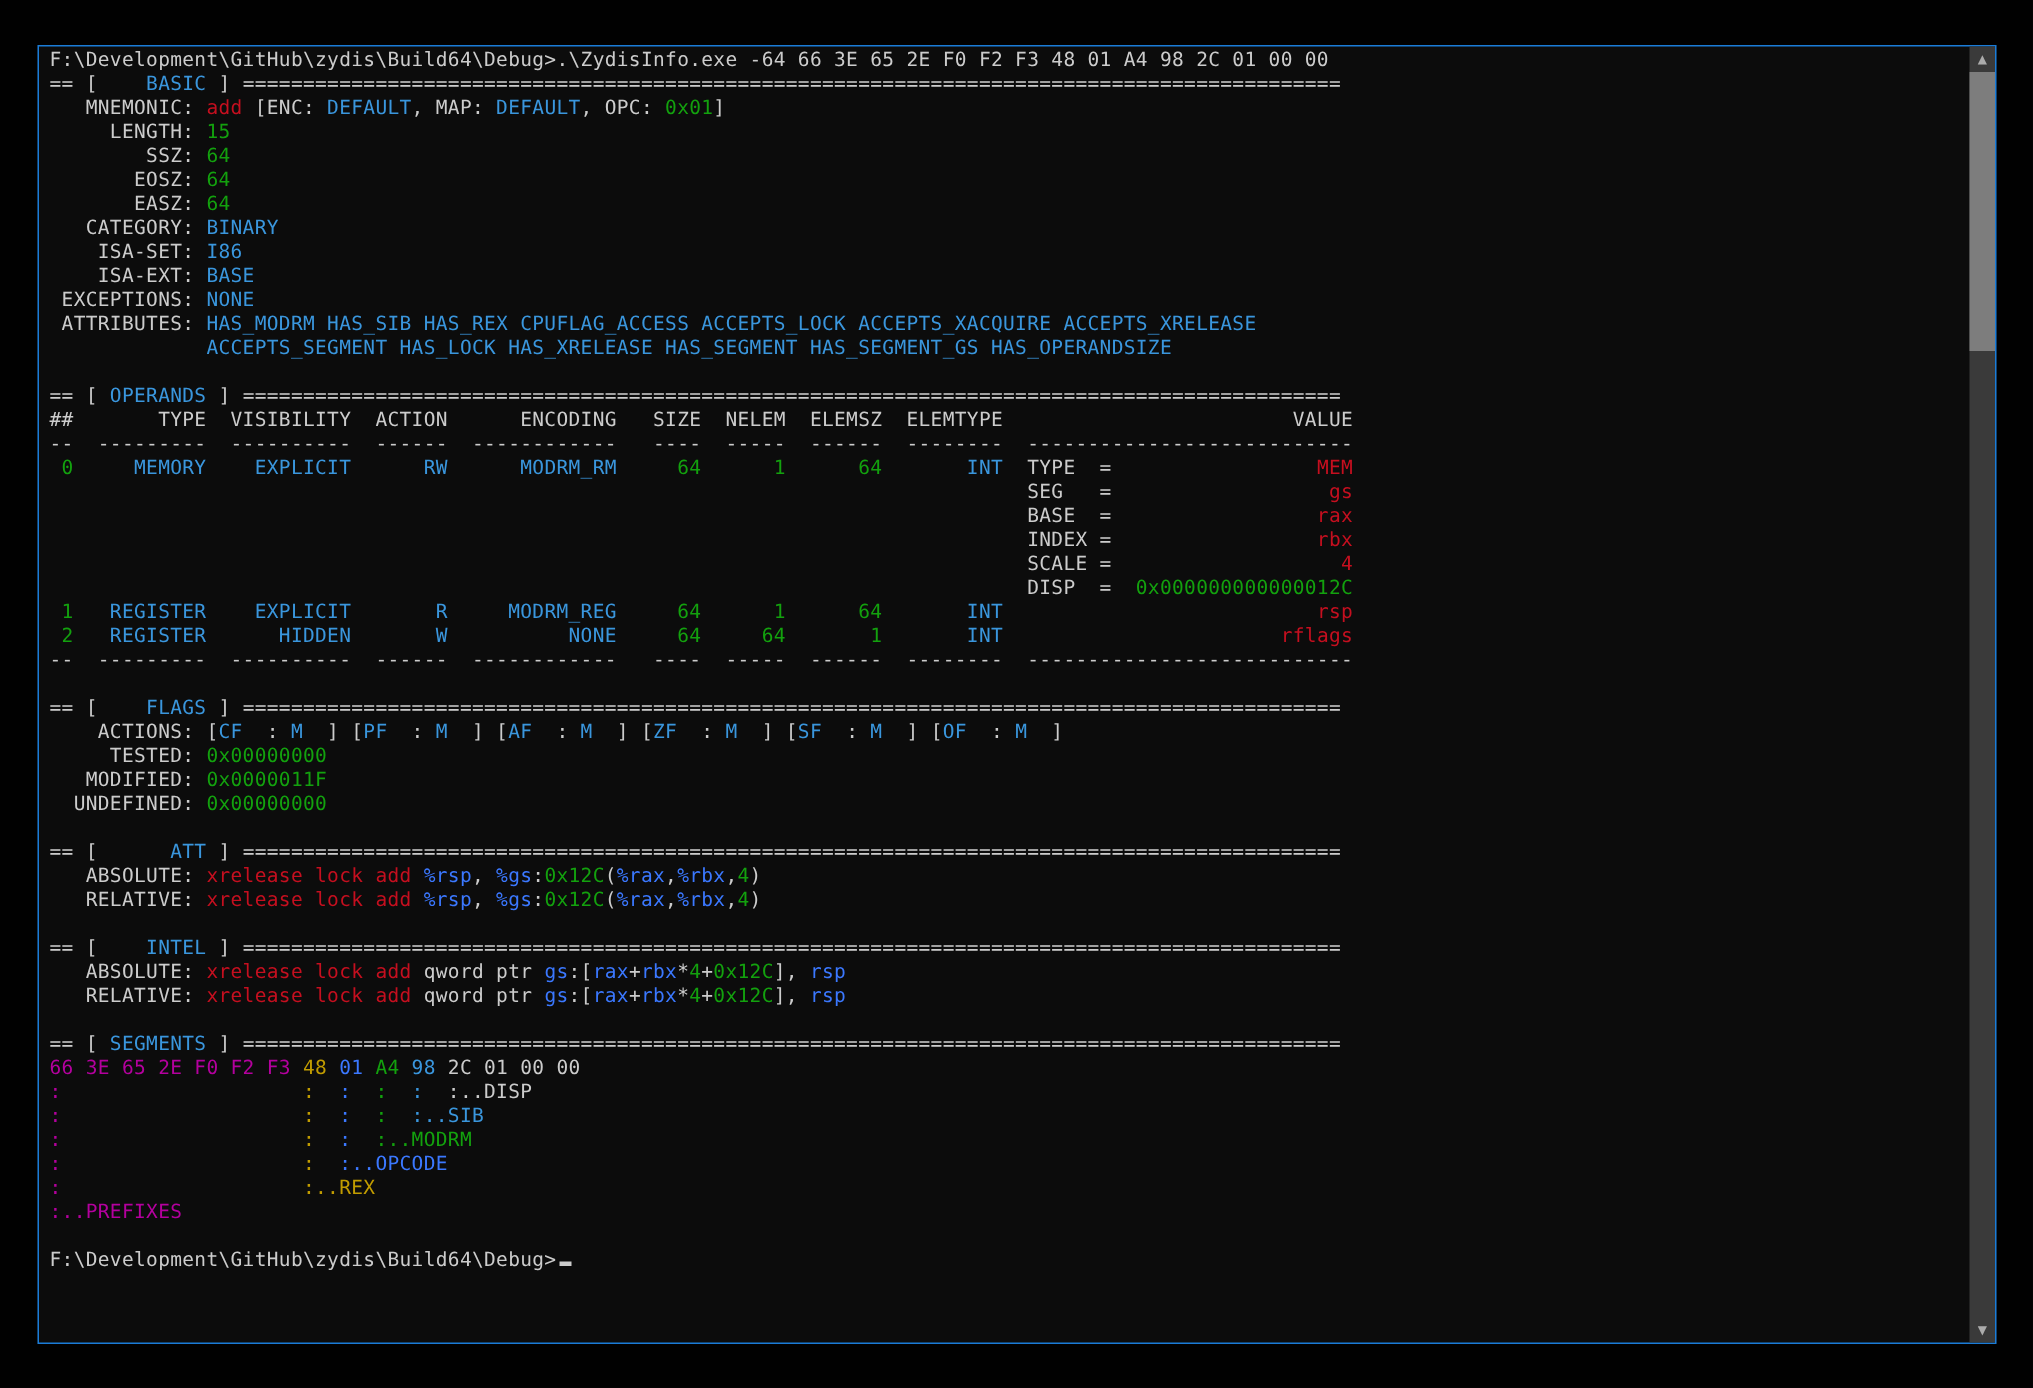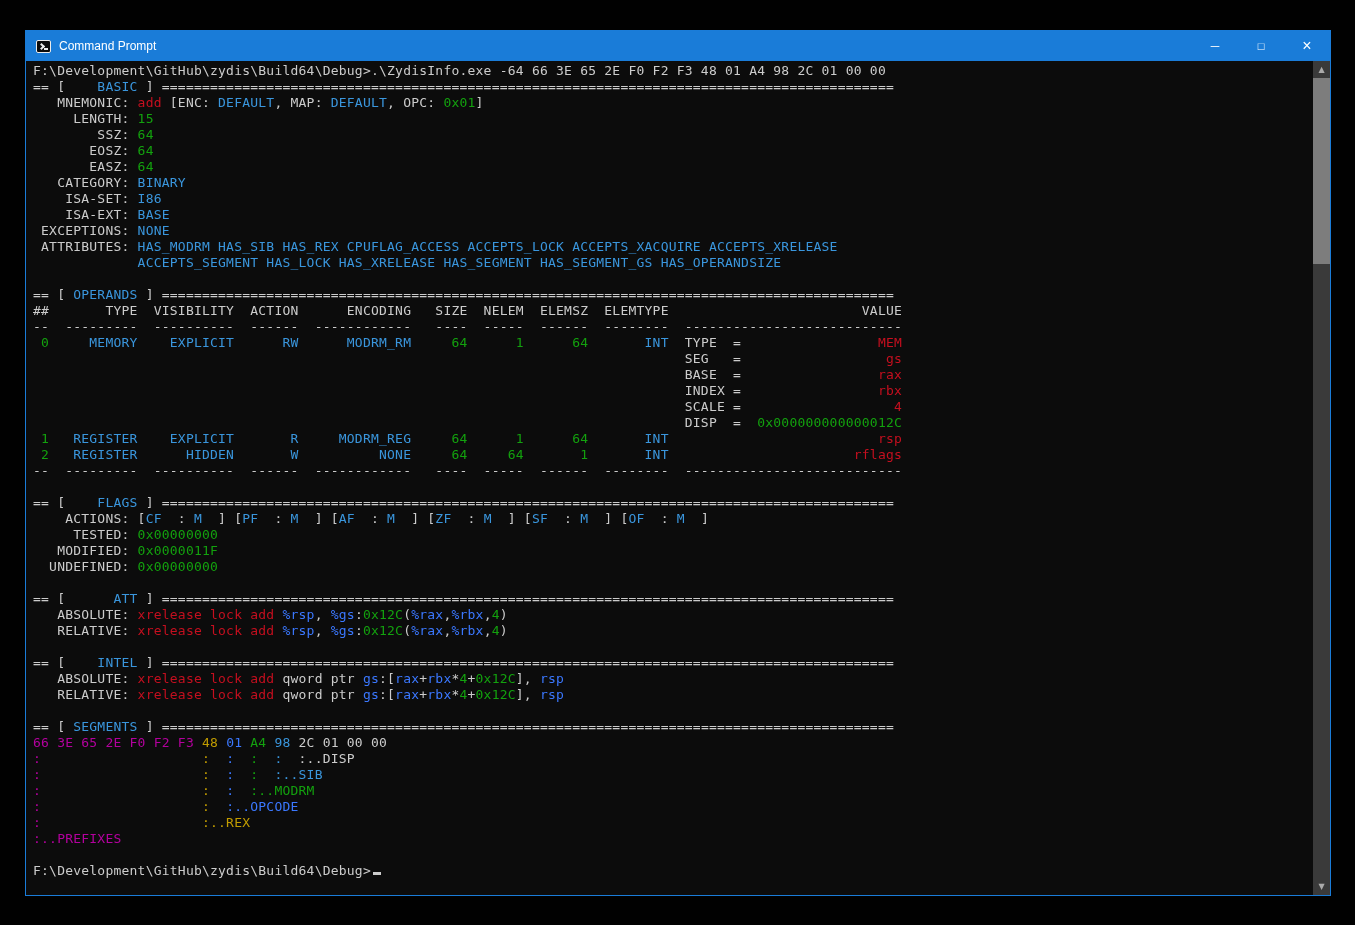--- a/index.html
+++ b/index.html
@@ -24,35 +24,20 @@
   .sb-btn{flex:0 0 17px;display:flex;align-items:center;justify-content:center;color:#ABABAB;font-size:8px;font-family:"DejaVu Sans",sans-serif}
   .sb-track{flex:1;position:relative}
   .sb-thumb{position:absolute;left:0;right:0;top:0;height:186px;background:#7D7D7D}
   .cursor{display:inline-block;width:8px;height:3px;background:#CCCCCC;margin-left:2px}
 </style>
 </head>
 <body>
 
 <div class="desktop">
   <div class="window">
-    <div class="titlebar">
-      <span class="cmdicon"></span>
-      <span class="title">Command Prompt</span>
-      <div class="controls">
-        <div class="ctrl min">
-            <span>─</span>
-          </div>
-        <div class="ctrl max">
-            <span>□</span>
-          </div>
-        <div class="ctrl close">
-            <span>×</span>
-          </div>
-      </div>
-    </div>
     <div class="cbody">
       <div class="text"><div class="line"><span style="color: rgb(204, 204, 204);">F:\Development\GitHub\zydis\Build64\Debug&gt;.\ZydisInfo.exe -64 66 3E 65 2E F0 F2 F3 48 01 A4 98 2C 01 00 00</span></div><div class="line"><span style="color: rgb(204, 204, 204);">== [ </span><span style="color: rgb(58, 150, 221);">   BASIC</span><span style="color: rgb(204, 204, 204);"> ] </span><span style="color: rgb(204, 204, 204);">===========================================================================================</span></div><div class="line"><span style="color: rgb(204, 204, 204);">   MNEMONIC: </span><span style="color: rgb(197, 15, 31);">add</span><span style="color: rgb(204, 204, 204);"> [ENC: </span><span style="color: rgb(58, 150, 221);">DEFAULT</span><span style="color: rgb(204, 204, 204);">, MAP: </span><span style="color: rgb(58, 150, 221);">DEFAULT</span><span style="color: rgb(204, 204, 204);">, OPC: </span><span style="color: rgb(19, 161, 14);">0x01</span><span style="color: rgb(204, 204, 204);">]</span></div><div class="line"><span style="color: rgb(204, 204, 204);">     LENGTH: </span><span style="color: rgb(19, 161, 14);">15</span></div><div class="line"><span style="color: rgb(204, 204, 204);">        SSZ: </span><span style="color: rgb(19, 161, 14);">64</span></div><div class="line"><span style="color: rgb(204, 204, 204);">       EOSZ: </span><span style="color: rgb(19, 161, 14);">64</span></div><div class="line"><span style="color: rgb(204, 204, 204);">       EASZ: </span><span style="color: rgb(19, 161, 14);">64</span></div><div class="line"><span style="color: rgb(204, 204, 204);">   CATEGORY: </span><span style="color: rgb(58, 150, 221);">BINARY</span></div><div class="line"><span style="color: rgb(204, 204, 204);">    ISA-SET: </span><span style="color: rgb(58, 150, 221);">I86</span></div><div class="line"><span style="color: rgb(204, 204, 204);">    ISA-EXT: </span><span style="color: rgb(58, 150, 221);">BASE</span></div><div class="line"><span style="color: rgb(204, 204, 204);"> EXCEPTIONS: </span><span style="color: rgb(58, 150, 221);">NONE</span></div><div class="line"><span style="color: rgb(204, 204, 204);"> ATTRIBUTES: </span><span style="color: rgb(58, 150, 221);">HAS_MODRM HAS_SIB HAS_REX CPUFLAG_ACCESS ACCEPTS_LOCK ACCEPTS_XACQUIRE ACCEPTS_XRELEASE</span></div><div class="line"><span style="color: rgb(204, 204, 204);">             </span><span style="color: rgb(58, 150, 221);">ACCEPTS_SEGMENT HAS_LOCK HAS_XRELEASE HAS_SEGMENT HAS_SEGMENT_GS HAS_OPERANDSIZE</span></div><div class="line"></div><div class="line"><span style="color: rgb(204, 204, 204);">== [ </span><span style="color: rgb(58, 150, 221);">OPERANDS</span><span style="color: rgb(204, 204, 204);"> ] </span><span style="color: rgb(204, 204, 204);">===========================================================================================</span></div><div class="line"><span style="color: rgb(204, 204, 204);">##       TYPE  VISIBILITY  ACTION      ENCODING   SIZE  NELEM  ELEMSZ  ELEMTYPE</span><span style="color: rgb(204, 204, 204);">                        </span><span style="color: rgb(204, 204, 204);">VALUE</span></div><div class="line"><span style="color: rgb(204, 204, 204);">--  ---------  ----------  ------  ------------   ----  -----  ------  --------  </span><span style="color: rgb(204, 204, 204);">---------------------------</span></div><div class="line"><span style="color: rgb(19, 161, 14);"> 0</span><span style="color: rgb(204, 204, 204);">     </span><span style="color: rgb(58, 150, 221);">MEMORY</span><span style="color: rgb(204, 204, 204);">    </span><span style="color: rgb(58, 150, 221);">EXPLICIT</span><span style="color: rgb(204, 204, 204);">      </span><span style="color: rgb(58, 150, 221);">RW</span><span style="color: rgb(204, 204, 204);">      </span><span style="color: rgb(58, 150, 221);">MODRM_RM</span><span style="color: rgb(204, 204, 204);">     </span><span style="color: rgb(19, 161, 14);">64</span><span style="color: rgb(204, 204, 204);">      </span><span style="color: rgb(19, 161, 14);">1</span><span style="color: rgb(204, 204, 204);">      </span><span style="color: rgb(19, 161, 14);">64</span><span style="color: rgb(204, 204, 204);">       </span><span style="color: rgb(58, 150, 221);">INT</span><span style="color: rgb(204, 204, 204);">  TYPE  =</span><span style="color: rgb(204, 204, 204);">                 </span><span style="color: rgb(197, 15, 31);">MEM</span></div><div class="line"><span style="color: rgb(204, 204, 204);">                                                                                 </span><span style="color: rgb(204, 204, 204);">SEG   =</span><span style="color: rgb(204, 204, 204);">                  </span><span style="color: rgb(197, 15, 31);">gs</span></div><div class="line"><span style="color: rgb(204, 204, 204);">                                                                                 </span><span style="color: rgb(204, 204, 204);">BASE  =</span><span style="color: rgb(204, 204, 204);">                 </span><span style="color: rgb(197, 15, 31);">rax</span></div><div class="line"><span style="color: rgb(204, 204, 204);">                                                                                 </span><span style="color: rgb(204, 204, 204);">INDEX =</span><span style="color: rgb(204, 204, 204);">                 </span><span style="color: rgb(197, 15, 31);">rbx</span></div><div class="line"><span style="color: rgb(204, 204, 204);">                                                                                 </span><span style="color: rgb(204, 204, 204);">SCALE =</span><span style="color: rgb(204, 204, 204);">                   </span><span style="color: rgb(197, 15, 31);">4</span></div><div class="line"><span style="color: rgb(204, 204, 204);">                                                                                 </span><span style="color: rgb(204, 204, 204);">DISP  =  </span><span style="color: rgb(19, 161, 14);">0x000000000000012C</span></div><div class="line"><span style="color: rgb(19, 161, 14);"> 1</span><span style="color: rgb(204, 204, 204);">   </span><span style="color: rgb(58, 150, 221);">REGISTER</span><span style="color: rgb(204, 204, 204);">    </span><span style="color: rgb(58, 150, 221);">EXPLICIT</span><span style="color: rgb(204, 204, 204);">       </span><span style="color: rgb(58, 150, 221);">R</span><span style="color: rgb(204, 204, 204);">     </span><span style="color: rgb(58, 150, 221);">MODRM_REG</span><span style="color: rgb(204, 204, 204);">     </span><span style="color: rgb(19, 161, 14);">64</span><span style="color: rgb(204, 204, 204);">      </span><span style="color: rgb(19, 161, 14);">1</span><span style="color: rgb(204, 204, 204);">      </span><span style="color: rgb(19, 161, 14);">64</span><span style="color: rgb(204, 204, 204);">       </span><span style="color: rgb(58, 150, 221);">INT</span><span style="color: rgb(204, 204, 204);">                          </span><span style="color: rgb(197, 15, 31);">rsp</span></div><div class="line"><span style="color: rgb(19, 161, 14);"> 2</span><span style="color: rgb(204, 204, 204);">   </span><span style="color: rgb(58, 150, 221);">REGISTER</span><span style="color: rgb(204, 204, 204);">      </span><span style="color: rgb(58, 150, 221);">HIDDEN</span><span style="color: rgb(204, 204, 204);">       </span><span style="color: rgb(58, 150, 221);">W</span><span style="color: rgb(204, 204, 204);">          </span><span style="color: rgb(58, 150, 221);">NONE</span><span style="color: rgb(204, 204, 204);">     </span><span style="color: rgb(19, 161, 14);">64</span><span style="color: rgb(204, 204, 204);">     </span><span style="color: rgb(19, 161, 14);">64</span><span style="color: rgb(204, 204, 204);">       </span><span style="color: rgb(19, 161, 14);">1</span><span style="color: rgb(204, 204, 204);">       </span><span style="color: rgb(58, 150, 221);">INT</span><span style="color: rgb(204, 204, 204);">                       </span><span style="color: rgb(197, 15, 31);">rflags</span></div><div class="line"><span style="color: rgb(204, 204, 204);">--  ---------  ----------  ------  ------------   ----  -----  ------  --------  </span><span style="color: rgb(204, 204, 204);">---------------------------</span></div><div class="line"></div><div class="line"><span style="color: rgb(204, 204, 204);">== [ </span><span style="color: rgb(58, 150, 221);">   FLAGS</span><span style="color: rgb(204, 204, 204);"> ] </span><span style="color: rgb(204, 204, 204);">===========================================================================================</span></div><div class="line"><span style="color: rgb(204, 204, 204);">    ACTIONS: [</span><span style="color: rgb(58, 150, 221);">CF</span><span style="color: rgb(204, 204, 204);">  : </span><span style="color: rgb(58, 150, 221);">M</span><span style="color: rgb(204, 204, 204);">  ] [</span><span style="color: rgb(58, 150, 221);">PF</span><span style="color: rgb(204, 204, 204);">  : </span><span style="color: rgb(58, 150, 221);">M</span><span style="color: rgb(204, 204, 204);">  ] [</span><span style="color: rgb(58, 150, 221);">AF</span><span style="color: rgb(204, 204, 204);">  : </span><span style="color: rgb(58, 150, 221);">M</span><span style="color: rgb(204, 204, 204);">  ] [</span><span style="color: rgb(58, 150, 221);">ZF</span><span style="color: rgb(204, 204, 204);">  : </span><span style="color: rgb(58, 150, 221);">M</span><span style="color: rgb(204, 204, 204);">  ] [</span><span style="color: rgb(58, 150, 221);">SF</span><span style="color: rgb(204, 204, 204);">  : </span><span style="color: rgb(58, 150, 221);">M</span><span style="color: rgb(204, 204, 204);">  ] [</span><span style="color: rgb(58, 150, 221);">OF</span><span style="color: rgb(204, 204, 204);">  : </span><span style="color: rgb(58, 150, 221);">M</span><span style="color: rgb(204, 204, 204);">  ]</span></div><div class="line"><span style="color: rgb(204, 204, 204);">     TESTED: </span><span style="color: rgb(19, 161, 14);">0x00000000</span></div><div class="line"><span style="color: rgb(204, 204, 204);">   MODIFIED: </span><span style="color: rgb(19, 161, 14);">0x0000011F</span></div><div class="line"><span style="color: rgb(204, 204, 204);">  UNDEFINED: </span><span style="color: rgb(19, 161, 14);">0x00000000</span></div><div class="line"></div><div class="line"><span style="color: rgb(204, 204, 204);">== [ </span><span style="color: rgb(58, 150, 221);">     ATT</span><span style="color: rgb(204, 204, 204);"> ] </span><span style="color: rgb(204, 204, 204);">===========================================================================================</span></div><div class="line"><span style="color: rgb(204, 204, 204);">   ABSOLUTE: </span><span style="color: rgb(197, 15, 31);">xrelease lock add</span><span style="color: rgb(204, 204, 204);"> </span><span style="color: rgb(59, 120, 255);">%rsp</span><span style="color: rgb(204, 204, 204);">, </span><span style="color: rgb(59, 120, 255);">%gs</span><span style="color: rgb(204, 204, 204);">:</span><span style="color: rgb(19, 161, 14);">0x12C</span><span style="color: rgb(204, 204, 204);">(</span><span style="color: rgb(59, 120, 255);">%rax</span><span style="color: rgb(204, 204, 204);">,</span><span style="color: rgb(59, 120, 255);">%rbx</span><span style="color: rgb(204, 204, 204);">,</span><span style="color: rgb(19, 161, 14);">4</span><span style="color: rgb(204, 204, 204);">)</span></div><div class="line"><span style="color: rgb(204, 204, 204);">   RELATIVE: </span><span style="color: rgb(197, 15, 31);">xrelease lock add</span><span style="color: rgb(204, 204, 204);"> </span><span style="color: rgb(59, 120, 255);">%rsp</span><span style="color: rgb(204, 204, 204);">, </span><span style="color: rgb(59, 120, 255);">%gs</span><span style="color: rgb(204, 204, 204);">:</span><span style="color: rgb(19, 161, 14);">0x12C</span><span style="color: rgb(204, 204, 204);">(</span><span style="color: rgb(59, 120, 255);">%rax</span><span style="color: rgb(204, 204, 204);">,</span><span style="color: rgb(59, 120, 255);">%rbx</span><span style="color: rgb(204, 204, 204);">,</span><span style="color: rgb(19, 161, 14);">4</span><span style="color: rgb(204, 204, 204);">)</span></div><div class="line"></div><div class="line"><span style="color: rgb(204, 204, 204);">== [ </span><span style="color: rgb(58, 150, 221);">   INTEL</span><span style="color: rgb(204, 204, 204);"> ] </span><span style="color: rgb(204, 204, 204);">===========================================================================================</span></div><div class="line"><span style="color: rgb(204, 204, 204);">   ABSOLUTE: </span><span style="color: rgb(197, 15, 31);">xrelease lock add</span><span style="color: rgb(204, 204, 204);"> qword ptr </span><span style="color: rgb(59, 120, 255);">gs</span><span style="color: rgb(204, 204, 204);">:[</span><span style="color: rgb(59, 120, 255);">rax</span><span style="color: rgb(204, 204, 204);">+</span><span style="color: rgb(59, 120, 255);">rbx</span><span style="color: rgb(204, 204, 204);">*</span><span style="color: rgb(19, 161, 14);">4</span><span style="color: rgb(204, 204, 204);">+</span><span style="color: rgb(19, 161, 14);">0x12C</span><span style="color: rgb(204, 204, 204);">], </span><span style="color: rgb(59, 120, 255);">rsp</span></div><div class="line"><span style="color: rgb(204, 204, 204);">   RELATIVE: </span><span style="color: rgb(197, 15, 31);">xrelease lock add</span><span style="color: rgb(204, 204, 204);"> qword ptr </span><span style="color: rgb(59, 120, 255);">gs</span><span style="color: rgb(204, 204, 204);">:[</span><span style="color: rgb(59, 120, 255);">rax</span><span style="color: rgb(204, 204, 204);">+</span><span style="color: rgb(59, 120, 255);">rbx</span><span style="color: rgb(204, 204, 204);">*</span><span style="color: rgb(19, 161, 14);">4</span><span style="color: rgb(204, 204, 204);">+</span><span style="color: rgb(19, 161, 14);">0x12C</span><span style="color: rgb(204, 204, 204);">], </span><span style="color: rgb(59, 120, 255);">rsp</span></div><div class="line"></div><div class="line"><span style="color: rgb(204, 204, 204);">== [ </span><span style="color: rgb(58, 150, 221);">SEGMENTS</span><span style="color: rgb(204, 204, 204);"> ] </span><span style="color: rgb(204, 204, 204);">===========================================================================================</span></div><div class="line"><span style="color: rgb(180, 0, 158);">66 3E 65 2E F0 F2 F3</span><span style="color: rgb(204, 204, 204);"> </span><span style="color: rgb(193, 156, 0);">48</span><span style="color: rgb(204, 204, 204);"> </span><span style="color: rgb(59, 120, 255);">01</span><span style="color: rgb(204, 204, 204);"> </span><span style="color: rgb(19, 161, 14);">A4</span><span style="color: rgb(204, 204, 204);"> </span><span style="color: rgb(58, 150, 221);">98</span><span style="color: rgb(204, 204, 204);"> 2C 01 00 00</span></div><div class="line"><span style="color: rgb(180, 0, 158);">:</span><span style="color: rgb(204, 204, 204);">                    </span><span style="color: rgb(193, 156, 0);">:</span><span style="color: rgb(204, 204, 204);">  </span><span style="color: rgb(59, 120, 255);">:</span><span style="color: rgb(204, 204, 204);">  </span><span style="color: rgb(19, 161, 14);">:</span><span style="color: rgb(204, 204, 204);">  </span><span style="color: rgb(58, 150, 221);">:</span><span style="color: rgb(204, 204, 204);">  </span><span style="color: rgb(204, 204, 204);">:..DISP</span></div><div class="line"><span style="color: rgb(180, 0, 158);">:</span><span style="color: rgb(204, 204, 204);">                    </span><span style="color: rgb(193, 156, 0);">:</span><span style="color: rgb(204, 204, 204);">  </span><span style="color: rgb(59, 120, 255);">:</span><span style="color: rgb(204, 204, 204);">  </span><span style="color: rgb(19, 161, 14);">:</span><span style="color: rgb(204, 204, 204);">  </span><span style="color: rgb(58, 150, 221);">:..SIB</span></div><div class="line"><span style="color: rgb(180, 0, 158);">:</span><span style="color: rgb(204, 204, 204);">                    </span><span style="color: rgb(193, 156, 0);">:</span><span style="color: rgb(204, 204, 204);">  </span><span style="color: rgb(59, 120, 255);">:</span><span style="color: rgb(204, 204, 204);">  </span><span style="color: rgb(19, 161, 14);">:..MODRM</span></div><div class="line"><span style="color: rgb(180, 0, 158);">:</span><span style="color: rgb(204, 204, 204);">                    </span><span style="color: rgb(193, 156, 0);">:</span><span style="color: rgb(204, 204, 204);">  </span><span style="color: rgb(59, 120, 255);">:..OPCODE</span></div><div class="line"><span style="color: rgb(180, 0, 158);">:</span><span style="color: rgb(204, 204, 204);">                    </span><span style="color: rgb(193, 156, 0);">:..REX</span></div><div class="line"><span style="color: rgb(180, 0, 158);">:..PREFIXES</span></div><div class="line"></div><div class="line"><span style="color: rgb(204, 204, 204);">F:\Development\GitHub\zydis\Build64\Debug&gt;</span><span class="cursor"></span></div></div>
       <div class="sb">
         <div class="sb-btn">
             <span>▲</span>
           </div>
         <div class="sb-track">
           <div class="sb-thumb"></div>
         </div>
         <div class="sb-btn">

